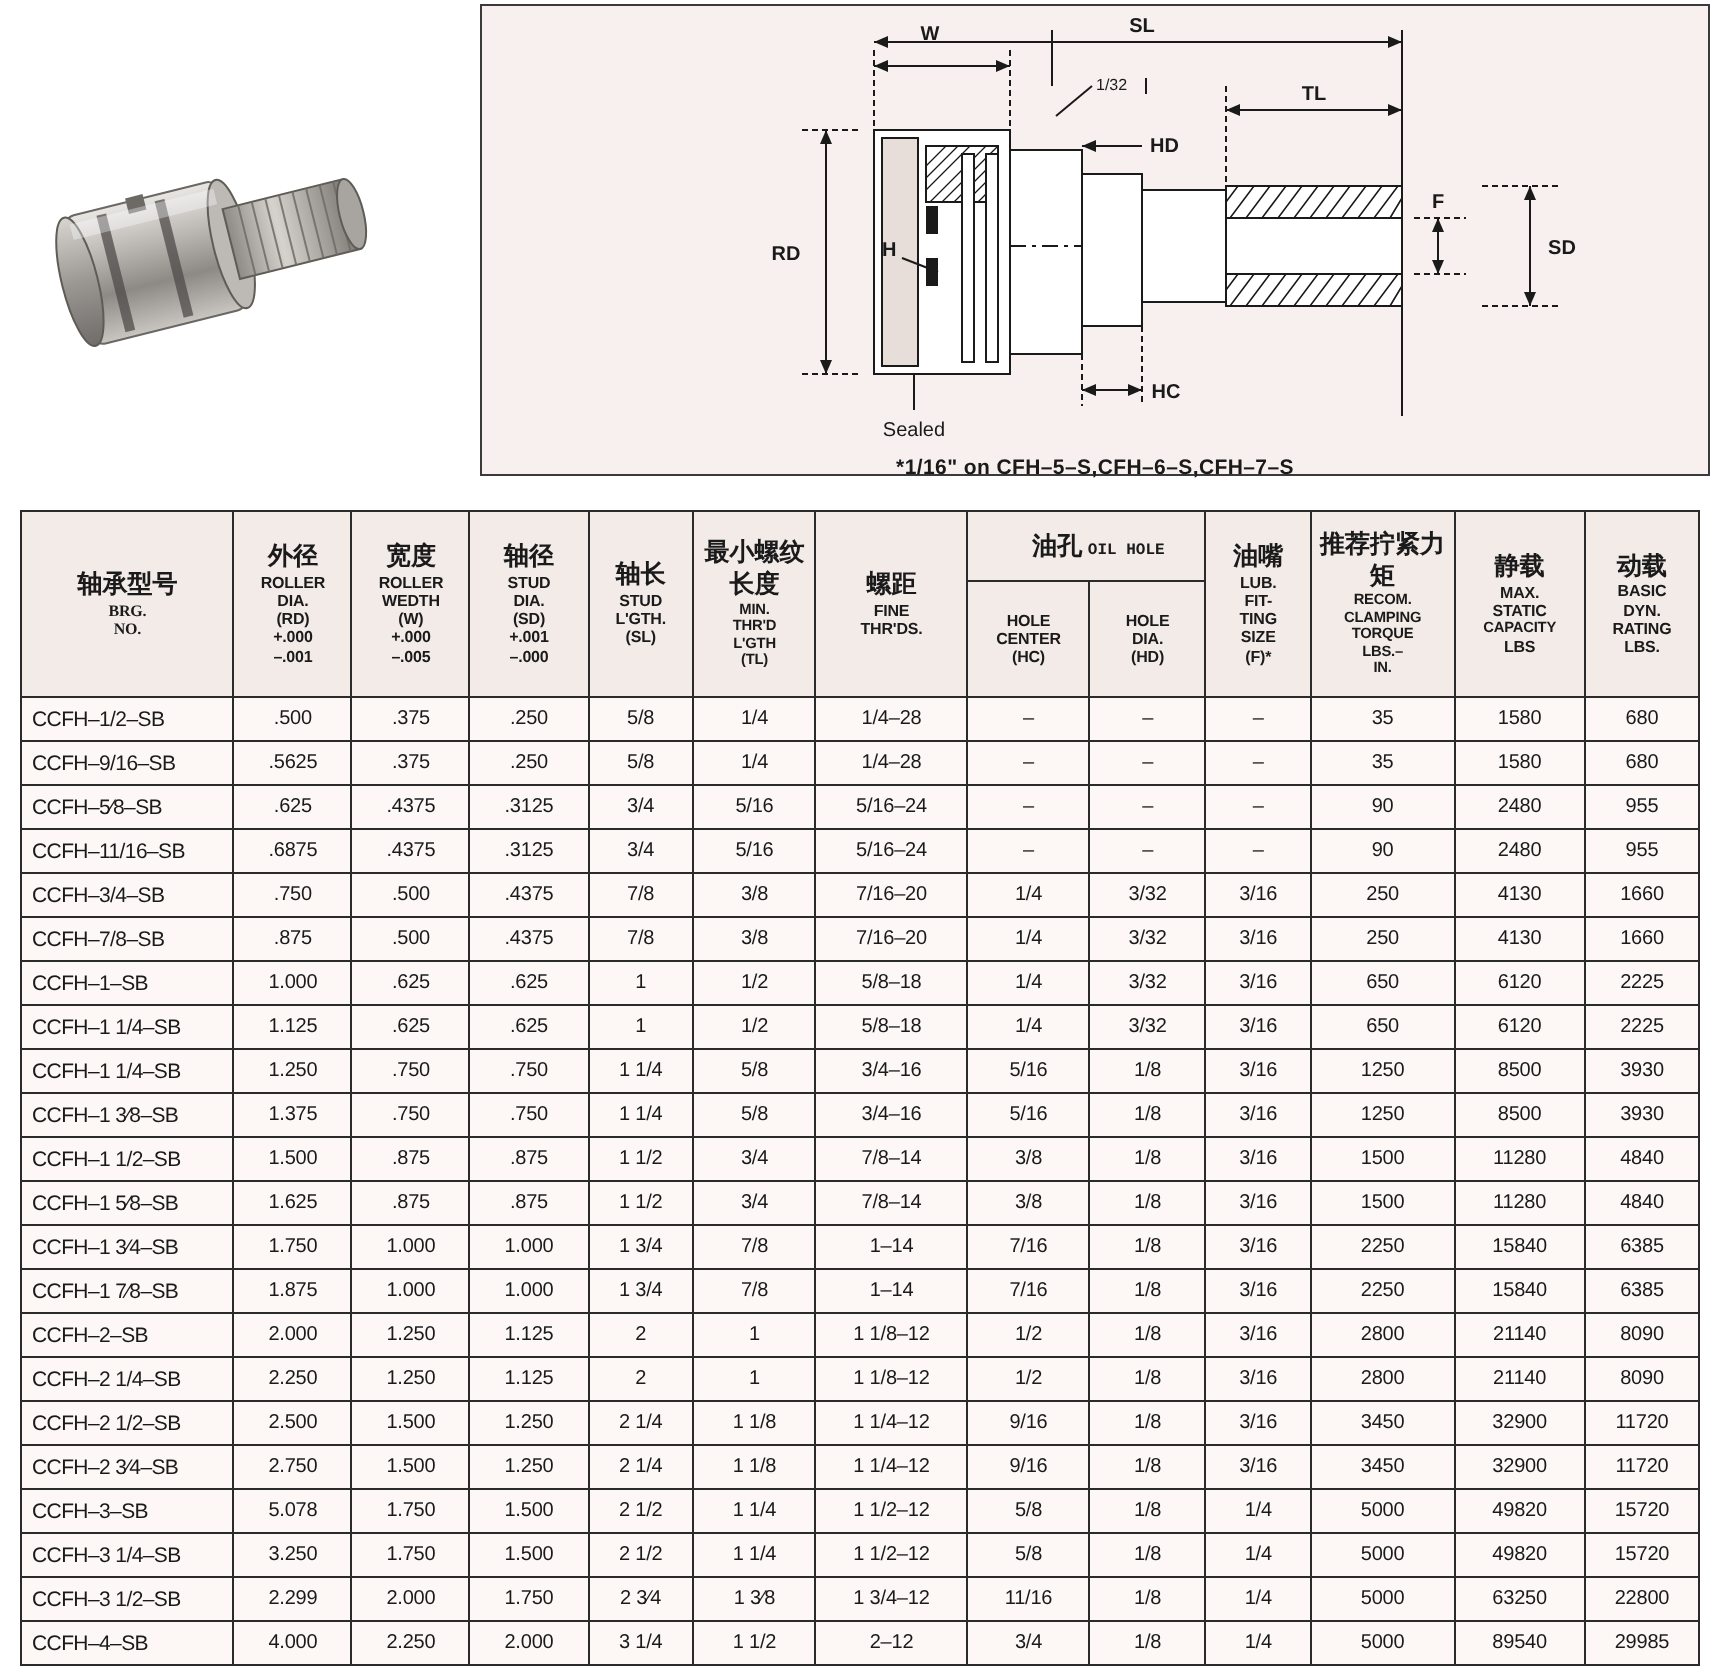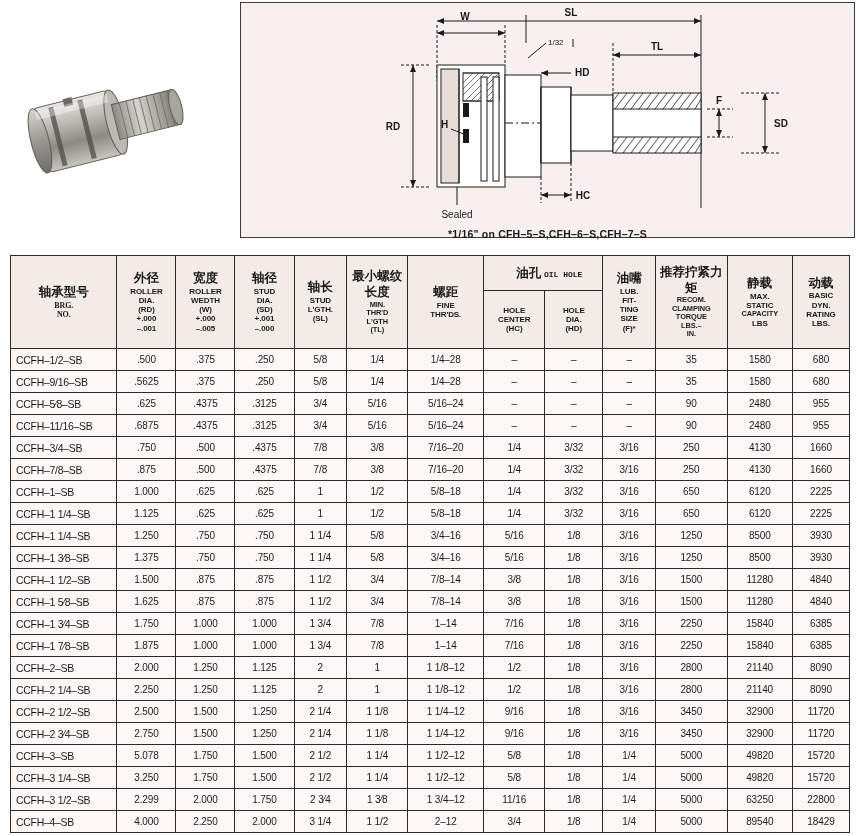--- a/index.html
+++ b/index.html
@@ -758,17 +758,17 @@
           <td>2.250</td>
           <td>2.000</td>
           <td>3 1/4</td>
           <td>1 1/2</td>
           <td>2–12</td>
           <td>3/4</td>
           <td>1/8</td>
           <td>1/4</td>
           <td>5000</td>
           <td>89540</td>
-          <td>18429</td>
+          <td>29985</td>
         </tr>
       </tbody>
   </table>
 </div>
 
 </body></html>

